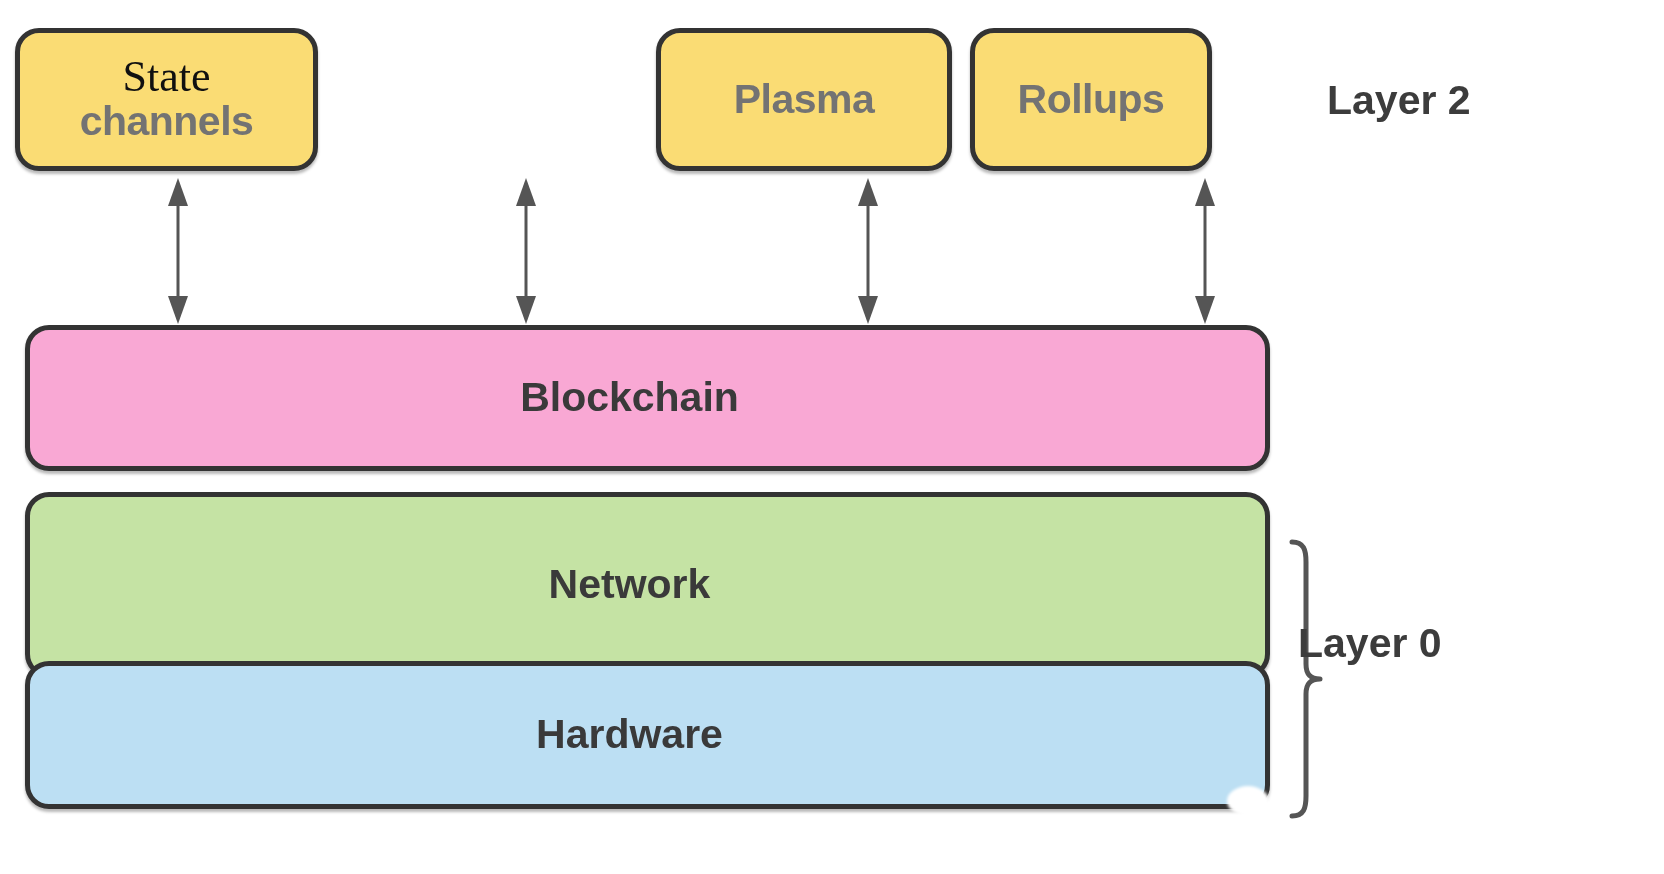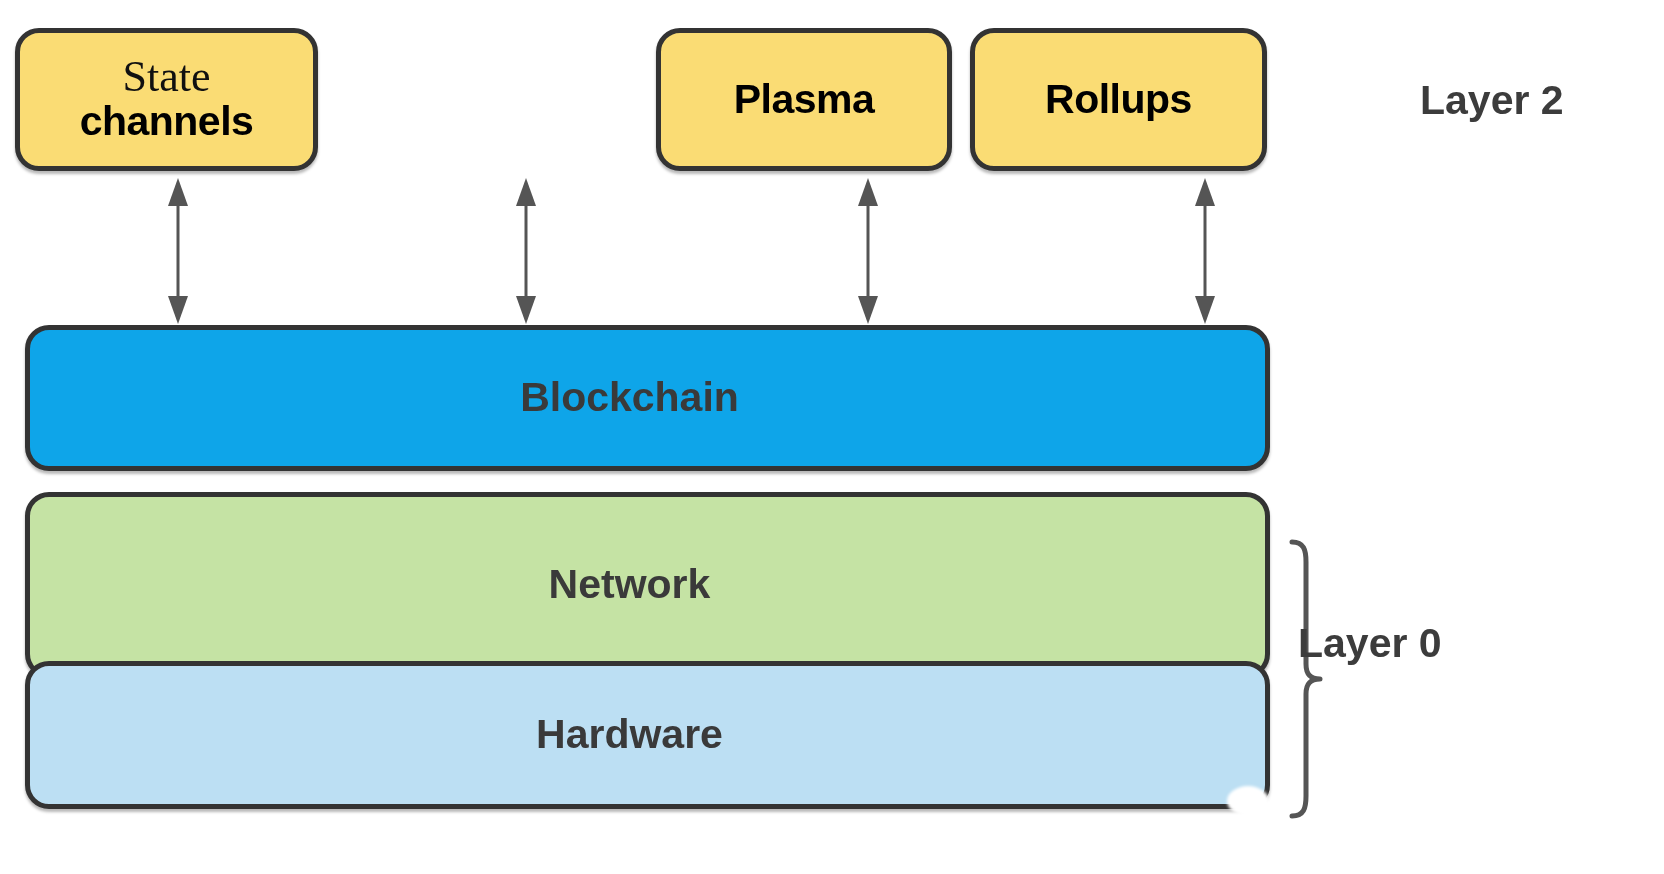--- a/index.html
+++ b/index.html
@@ -53,40 +53,40 @@
     font-weight: normal;
     color: #101010;
     font-size: 44px;
     letter-spacing: 0px;
     line-height: 1.0;
   }
   .sans-line {
     display: block;
     font-family: "Liberation Sans", sans-serif;
     font-weight: bold;
-    color: #000000;
+    color: #737373;
     font-size: 41px;
     line-height: 1.1;
   }
 
   #box-state-channels { left: 15px;   width: 303px; }
   #box-sidechains     { left: 342px;  width: 296px; }
   #box-plasma         { left: 656px;  width: 296px; }
-  #box-rollups        { left: 970px;  width: 297px; text-align: center; }
+  #box-rollups        { left: 970px;  width: 242px; text-align: center; }
 
   
   .stack-box {
     left: 25px;
     width: 1245px;
     font-size: 41px;
   }
   #box-blockchain {
     top: 325px;
     height: 146px;
-    background: #0ea5e9;
+    background: #f9a8d4;
   }
   #box-network {
     top: 492px;
     height: 186px;
     background: #c5e3a4;
   }
   #box-hardware {
     top: 661px;
     height: 148px;
     background: #bcdff3;
@@ -110,21 +110,21 @@
 
   
   .layer-label {
     position: absolute;
     color: #3c3c3c;
     font-weight: bold;
     font-size: 41px;
     font-family: "Liberation Sans", sans-serif;
     white-space: nowrap;
   }
-  #layer-label-2 { left: 1420px; top: 77px; }
+  #layer-label-2 { left: 1327px; top: 77px; }
   #layer-label-1 { left: 1363px; top: 372px; }
   #layer-label-0 { left: 1298px; top: 620px; }
 
   
   #layer0-brace {
     position: absolute;
     left: 1286px;
     top: 538px;
     width: 46px;
     height: 282px;

